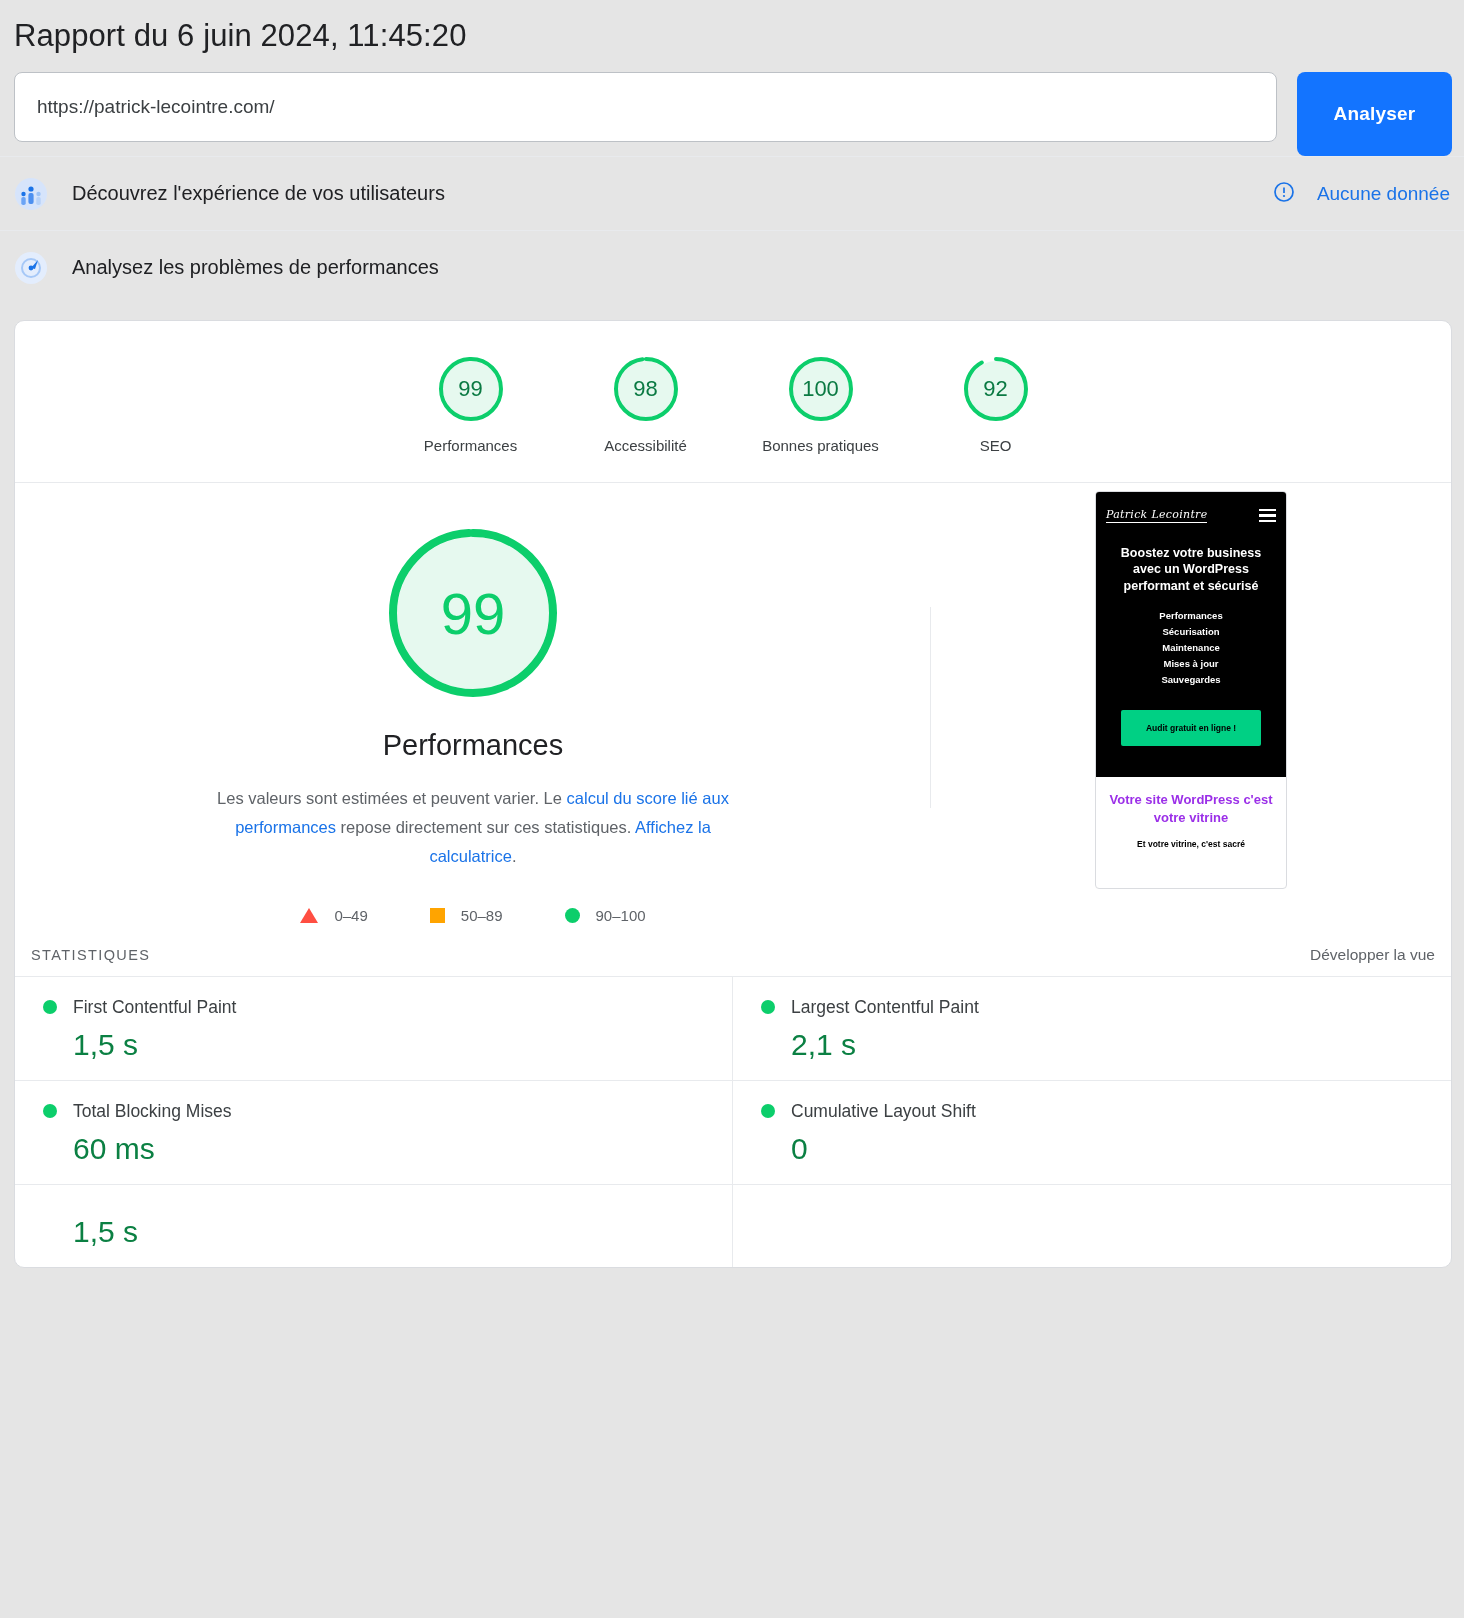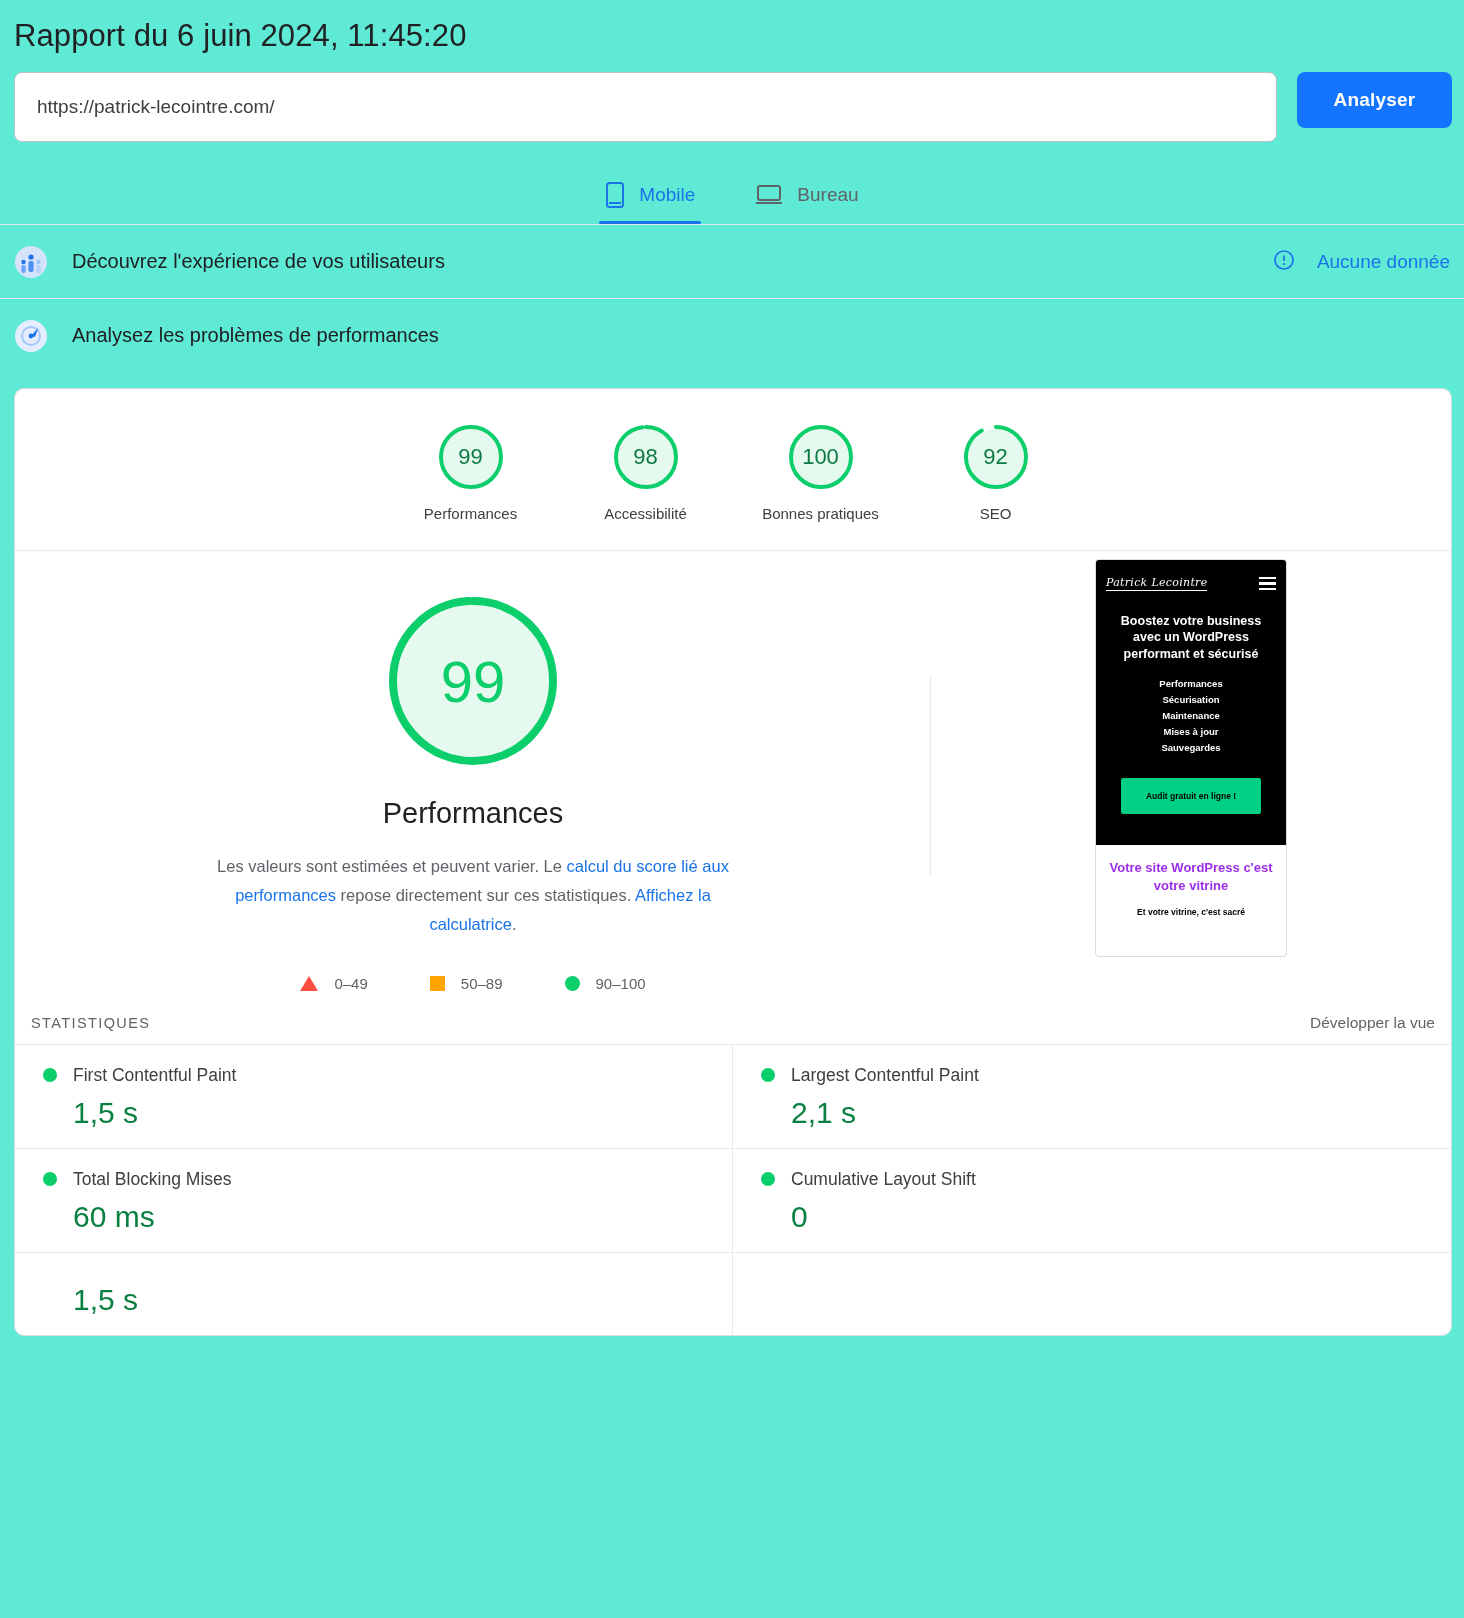--- a/index.html
+++ b/index.html
@@ -6,21 +6,21 @@
   html, body {
     margin: 0; padding: 0;
     background: #fff;
     font-family: "Liberation Sans", sans-serif;
     color: #202124;
   }
   .page {
     width: 1464px; height: 1618px;
     position: relative;
     overflow: hidden;
-    background: #5eead4;
+    background: #e5e5e5;
   }
 
   
   .report-title {
     font-size: 31px;
     font-weight: 400;
     color: #202124;
     letter-spacing: 0.1px;
     padding: 18px 0 0 14px;
     margin: 0;
@@ -38,21 +38,21 @@
     border-radius: 8px;
     font-size: 19px;
     color: #3c4043;
     padding: 0 22px;
     font-family: "Liberation Sans", sans-serif;
     background: #fff;
     outline: none;
   }
   .analyse-btn {
     width: 155px;
-    height: 56px;
+    height: 84px;
     background: #1374ff;
     color: #fff;
     border: none;
     border-radius: 8px;
     font-size: 19px;
     font-weight: 700;
     font-family: "Liberation Sans", sans-serif;
     cursor: pointer;
     letter-spacing: 0.2px;
   }
@@ -308,40 +308,20 @@
 
 <div class="page">
 
   <h1 class="report-title">Rapport du 6 juin 2024, 11:45:20</h1>
 
   <div class="url-row">
     <input class="url-input" type="text" value="https://patrick-lecointre.com/" style="">
     <button class="analyse-btn">Analyser</button>
   </div>
 
-  <div class="tabs">
-    <div class="tab active">
-      <span>
-        <svg width="20" height="26" viewBox="0 0 20 26">
-          <rect x="2" y="1" width="16" height="24" rx="2.5" fill="none" stroke="#1a73e8" stroke-width="2"></rect>
-          <line x1="4" y1="21" x2="16" y2="21" stroke="#1a73e8" stroke-width="2"></line>
-        </svg>
-      </span>
-      <span>Mobile</span>
-    </div>
-    <div class="tab">
-      <span>
-        <svg width="28" height="24" viewBox="0 0 28 24">
-          <rect x="3" y="3" width="22" height="14" rx="2" fill="none" stroke="#5f6368" stroke-width="2"></rect>
-          <line x1="1" y1="20" x2="27" y2="20" stroke="#5f6368" stroke-width="2"></line>
-        </svg>
-      </span>
-      <span>Bureau</span>
-    </div>
-  </div>
 
   <div class="section-row">
     <div class="section-left">
       <span class="sec-icon">
         <svg width="34" height="34" viewBox="0 0 34 34">
           <circle cx="17" cy="17" r="16" fill="#d6e4fb"></circle>
           <circle cx="17" cy="12" r="2.6" fill="#1a73e8"></circle>
           <rect x="14.4" y="16" width="5.2" height="11" rx="2" fill="#4d90f0"></rect>
           <circle cx="9.5" cy="17" r="2.2" fill="#1a73e8"></circle>
           <rect x="7.3" y="20" width="4.4" height="8" rx="1.8" fill="#6ba4f5"></rect>

